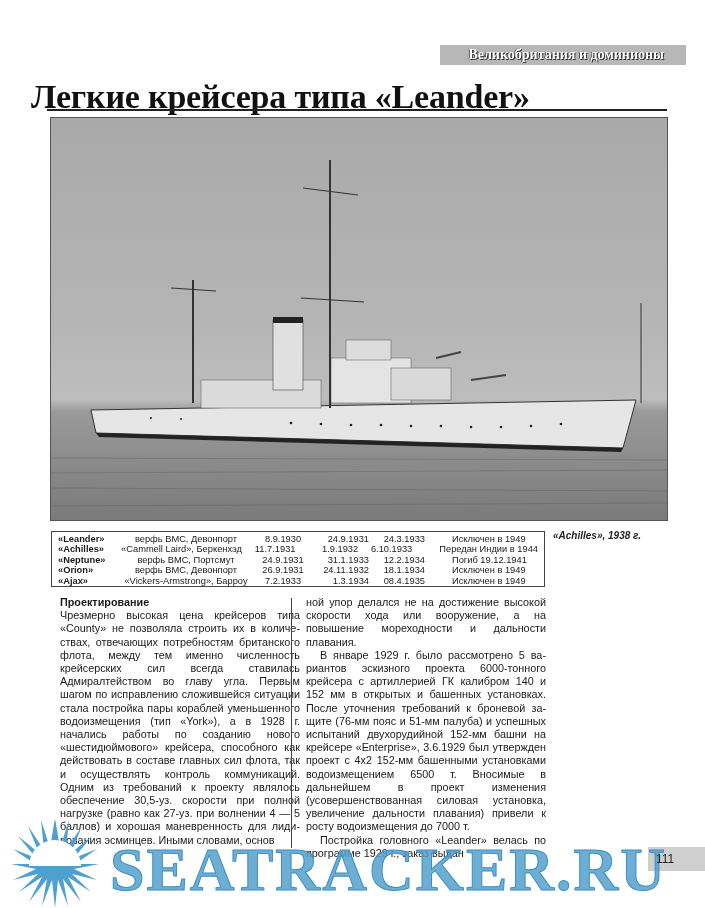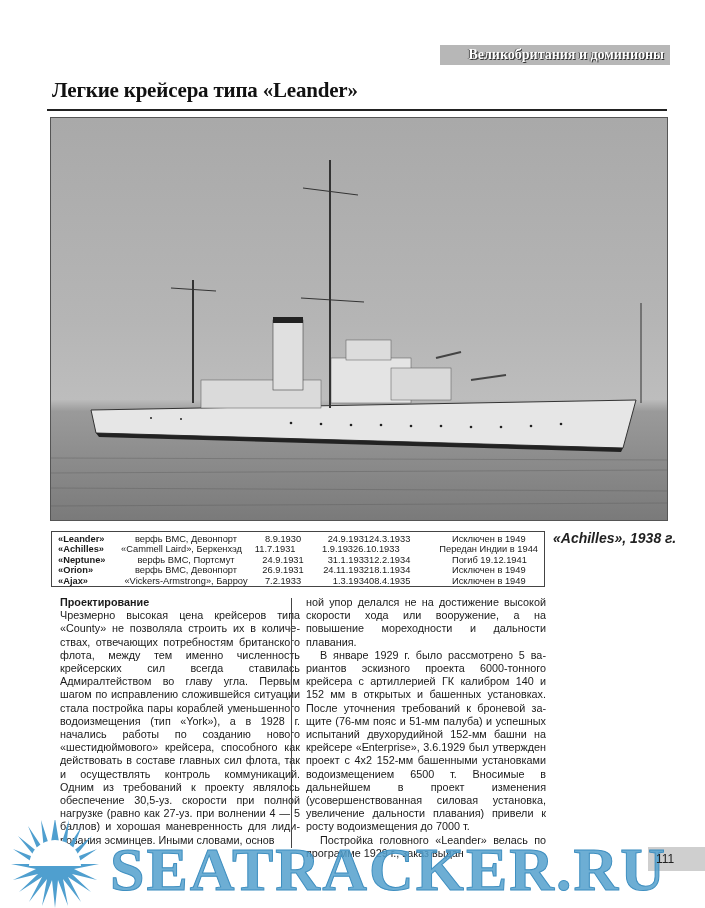--- a/index.html
+++ b/index.html
@@ -4,27 +4,27 @@
 <style>
   html, body { margin: 0; padding: 0; }
   body {
     width: 705px; height: 908px; background: #ffffff; position: relative; overflow: hidden;
     font-family: "Liberation Sans", sans-serif; color: #1a1a1a;
   }
   .section-banner {
     position: absolute; left: 440px; top: 45px; width: 230px; height: 20px;
     background: #b7b7b7; color: #ffffff;
     font-family: "Liberation Serif", serif; font-weight: bold; font-size: 14px;
-    text-align: right; line-height: 20px; padding-right: 0;
+    text-align: right; line-height: 20px; padding-right: 16px;
     text-shadow: 1px 1px 0 #333, -1px 0 0 #555;
   }
   .banner-text { display: inline-block; padding-right: 6px; }
   .page-title {
-    position: absolute; left: 52px; top: 78px;
-    font-family: "Liberation Serif", serif; font-weight: bold; font-size: 21px;
+    position: absolute; left: 31px; top: 78px;
+    font-family: "Liberation Serif", serif; font-weight: bold; font-size: 34px;
     color: #111; margin: 0; letter-spacing: -0.2px;
   }
   .title-rule {
     position: absolute; left: 47px; top: 109px; width: 620px; height: 2px; background: #222;
   }
   .photo {
     position: absolute; left: 50px; top: 117px; width: 618px; height: 404px;
     border: 1px solid #555; box-sizing: border-box; overflow: hidden;
     background: linear-gradient(to bottom, #a9a9a9 0%, #b5b5b5 50%, #bdbdbd 70%, #9a9a9a 73%, #7a7a7a 100%);
   }
@@ -32,25 +32,25 @@
   .specs-table {
     position: absolute; left: 51px; top: 531px; width: 494px; height: 56px;
     border: 1px solid #444; box-sizing: border-box; padding: 2px 6px;
     font-size: 9.3px; line-height: 10.4px;
   }
   .spec-row { display: flex; white-space: nowrap; }
   .c-name { width: 59px; font-weight: bold; }
   .c-yard { width: 138px; text-align: center; }
   .c-d1 { width: 56px; text-align: center; }
   .c-d2 { width: 58px; text-align: right; }
-  .c-d3 { width: 56px; }
+  .c-d3 { width: 56px; text-align: right; }
   .c-fate { padding-left: 27px; }
   .photo-caption {
     position: absolute; left: 553px; top: 530px;
-    font-size: 14px; font-weight: bold; font-style: italic; color: #222;
+    font-size: 10px; font-weight: bold; font-style: italic; color: #222;
   }
   .col {
     position: absolute; top: 596px; width: 240px;
     font-size: 10.8px; line-height: 13.2px; text-align: justify; hyphens: manual; margin-left: 8px;
   }
   .col-left { left: 52px; }
   .col-right { left: 298px; }
   .col-sep { position: absolute; left: 291px; top: 598px; width: 1px; height: 250px; background: #444; }
   .subhead { font-weight: bold; margin: 0; font-size: 10.8px; }
   .col p { margin: 0; }

